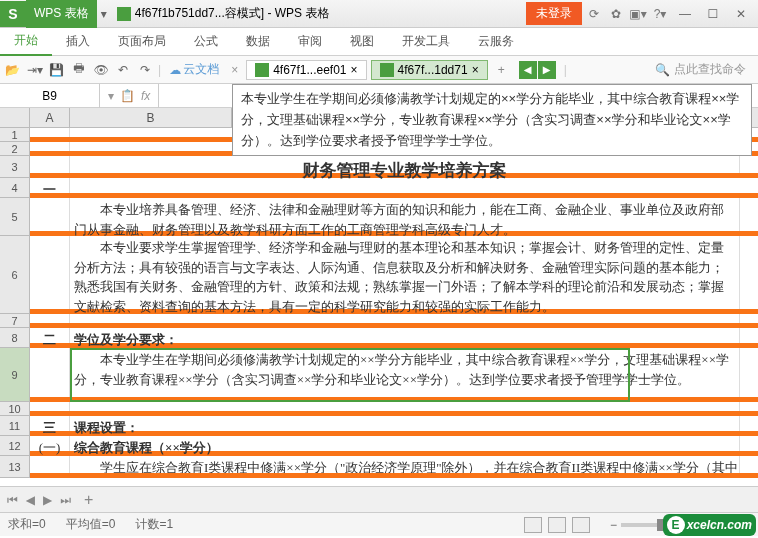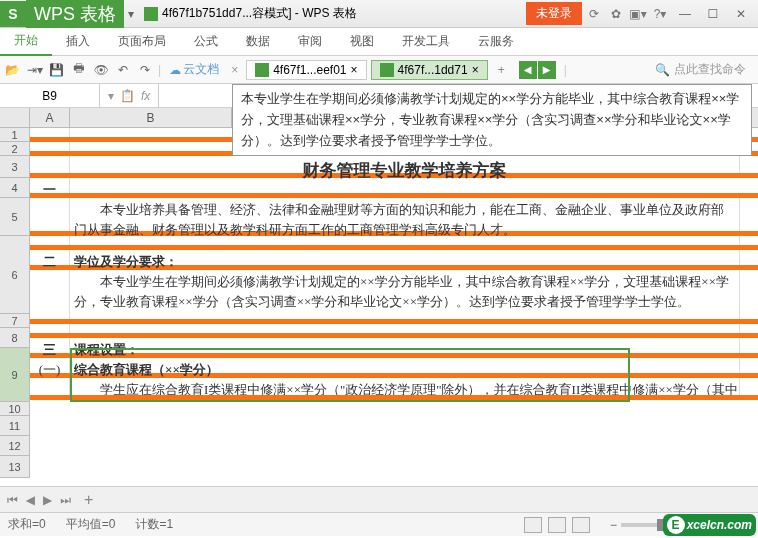--- a/index.html
+++ b/index.html
@@ -1,19 +1,19 @@
 <!DOCTYPE html>
 <html><head>
 <meta charset="utf-8">
 <style>
 *{margin:0;padding:0;box-sizing:border-box;font-family:"Microsoft YaHei",SimSun,sans-serif;font-size:12px;}
 body{background:#fff;width:758px;height:538px;overflow:hidden;position:relative;}
 .titlebar{height:28px;background:linear-gradient(#f5f5f5,#e8e8e8);display:flex;align-items:center;border-bottom:1px solid #ccc;}
 .wps-logo{width:26px;height:26px;background:#4a9e3f;color:#fff;display:flex;align-items:center;justify-content:center;font-weight:bold;font-size:14px;}
-.wps-title{padding:0 8px;background:#4a9e3f;color:#fff;height:28px;display:flex;align-items:center;font-size:18px;}
+.wps-title{padding:0 8px;background:#4a9e3f;color:#fff;height:28px;display:flex;align-items:center;font-size:12px;}
 .title-dd{color:#666;padding:0 4px;}
 .title-file{display:flex;align-items:center;gap:4px;padding:0 6px;}
 .file-icon{width:14px;height:14px;background:#4a9e3f;display:inline-block;}
 .title-right{margin-left:auto;display:flex;align-items:center;gap:2px;padding-right:4px;}
 .not-logged{background:#f15a24;color:#fff;padding:3px 10px;font-size:12px;}
 .ctrl-icon{width:20px;height:20px;display:flex;align-items:center;justify-content:center;color:#777;cursor:pointer;}
 .win-btn{width:26px;height:24px;display:flex;align-items:center;justify-content:center;color:#666;}
 .menubar{height:28px;background:#fff;display:flex;align-items:center;border-bottom:1px solid #d0d0d0;}
 .menu-item{padding:0 14px;height:28px;display:flex;align-items:center;color:#555;cursor:pointer;}
 .menu-item.active{color:#4a9e3f;border-bottom:2px solid #4a9e3f;}
@@ -178,20 +178,24 @@
           <div class="cell col-a"></div>
           <div class="cell doc-title" style="width:670px;">财务管理专业教学培养方案</div>
         </div>
       <div class="cell-row" style="height:20px;">
           <div class="cell col-a sec-head" style="text-align:center;">一</div>
         </div>
       <div class="cell-row" style="height:38px;">
           <div class="cell col-a"></div>
           <div class="cell body-text" style="width:670px;">本专业培养具备管理、经济、法律和金融理财等方面的知识和能力，能在工商、金融企业、事业单位及政府部门从事金融、财务管理以及教学科研方面工作的工商管理学科高级专门人才。</div>
         </div>
+      <div class="cell-row" style="height:78px;">
+          <div class="cell col-a"></div>
+          <div class="cell body-text" style="width:670px;">本专业要求学生掌握管理学、经济学和金融与理财的基本理论和基本知识；掌握会计、财务管理的定性、定量分析方法；具有较强的语言与文字表达、人际沟通、信息获取及分析和解决财务、金融管理实际问题的基本能力；熟悉我国有关财务、金融管理的方针、政策和法规；熟练掌握一门外语；了解本学科的理论前沿和发展动态；掌握文献检索、资料查询的基本方法，具有一定的科学研究能力和较强的实际工作能力。</div>
+        </div>
       <div class="cell-row" style="height:14px;">
           <div class="cell col-a"></div>
           <div class="cell" style="width:670px;"></div>
         </div>
       <div class="cell-row" style="height:20px;">
           <div class="cell col-a sec-head" style="text-align:center;">二</div>
           <div class="cell sec-head" style="width:670px;">学位及学分要求：</div>
         </div>
       <div class="cell-row" style="height:54px;">
           <div class="cell col-a"></div>

